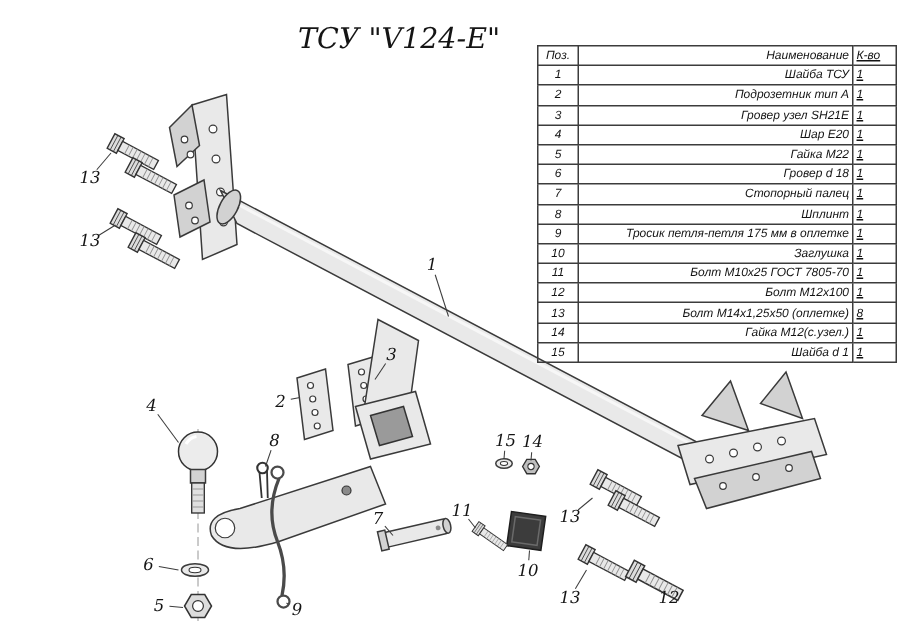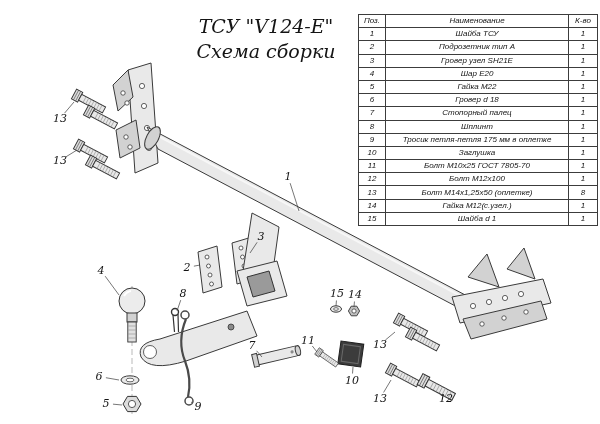--- a/index.html
+++ b/index.html
@@ -2,27 +2,27 @@
 <html><head>
 <meta charset="utf-8">
 <style>
   html,body{margin:0;padding:0;background:#ffffff;}
   #stage{position:relative;width:600px;height:424px;background:#fff;overflow:hidden;
          font-family:"Liberation Sans",sans-serif;}
   #drawing{position:absolute;left:0;top:0;}
   .title{position:absolute;left:188px;top:14px;width:156px;text-align:center;
          font-family:"DejaVu Serif",serif;font-style:italic;font-size:19px;
          line-height:1.3;color:#141414;}
-  .parts-table{position:absolute;left:358px;top:14px;border-collapse:collapse;
+  .parts-table{position:absolute;left:358px;top:30px;border-collapse:collapse;
          font-family:"Liberation Sans",sans-serif;font-style:italic;font-size:8px;color:#141414;}
   .parts-table th,.parts-table td{border:1px solid #3c3c3c;padding:0 2px;height:12.2px;
          font-weight:normal;white-space:nowrap;line-height:1;}
   .col-pos{width:22px;text-align:center;}
-  .col-name{width:178px;text-align:center;}
-  .col-qty{width:24px;text-align:center;}
+  .col-name{width:178px;text-align:right;}
+  .col-qty{width:24px;text-align:left;text-decoration:underline;}
   .metal{fill:#e9e9e9;stroke:#3a3a3a;stroke-width:1;}
   .metal-dark{fill:#d2d2d2;stroke:#3a3a3a;stroke-width:1;}
   .hole{fill:#ffffff;stroke:#3a3a3a;stroke-width:0.8;}
   .callout{font-family:"DejaVu Serif",serif;font-style:italic;font-size:11px;
          text-anchor:middle;fill:#141414;}
   .leader{stroke:#3c3c3c;stroke-width:0.7;}
 </style>
 </head>
 <body>
 
@@ -197,21 +197,20 @@
         <text x="380" y="348" class="callout">13</text>
         <line x1="383.57752775014006" y1="392.48324878385534" x2="391" y2="380" class="leader"></line>
         <text x="380" y="402" class="callout">13</text>
         <line x1="440.49577162824306" y1="394.1752491364767" x2="439" y2="393" class="leader"></line>
         <text x="446" y="402" class="callout">12</text>
       </g>
   </svg>
 
   <div class="title">
     <div>ТСУ "V124-E"</div>
-    <div>Схема сборки</div>
   </div>
 
   <table class="parts-table">
     <thead>
       <tr>
         <th class="col-pos">Поз.</th>
         <th class="col-name">Наименование</th>
         <th class="col-qty">К-во</th>
       </tr>
     </thead>

